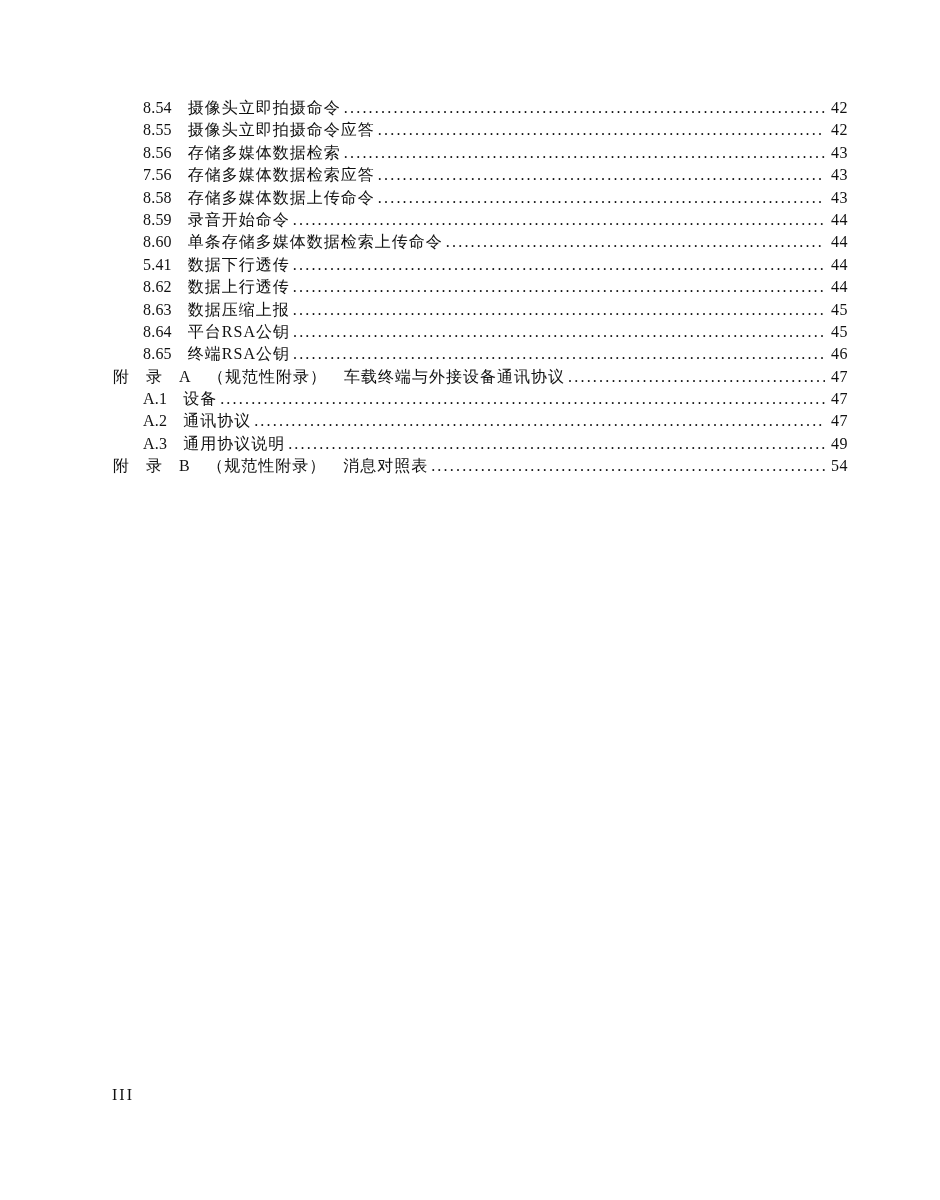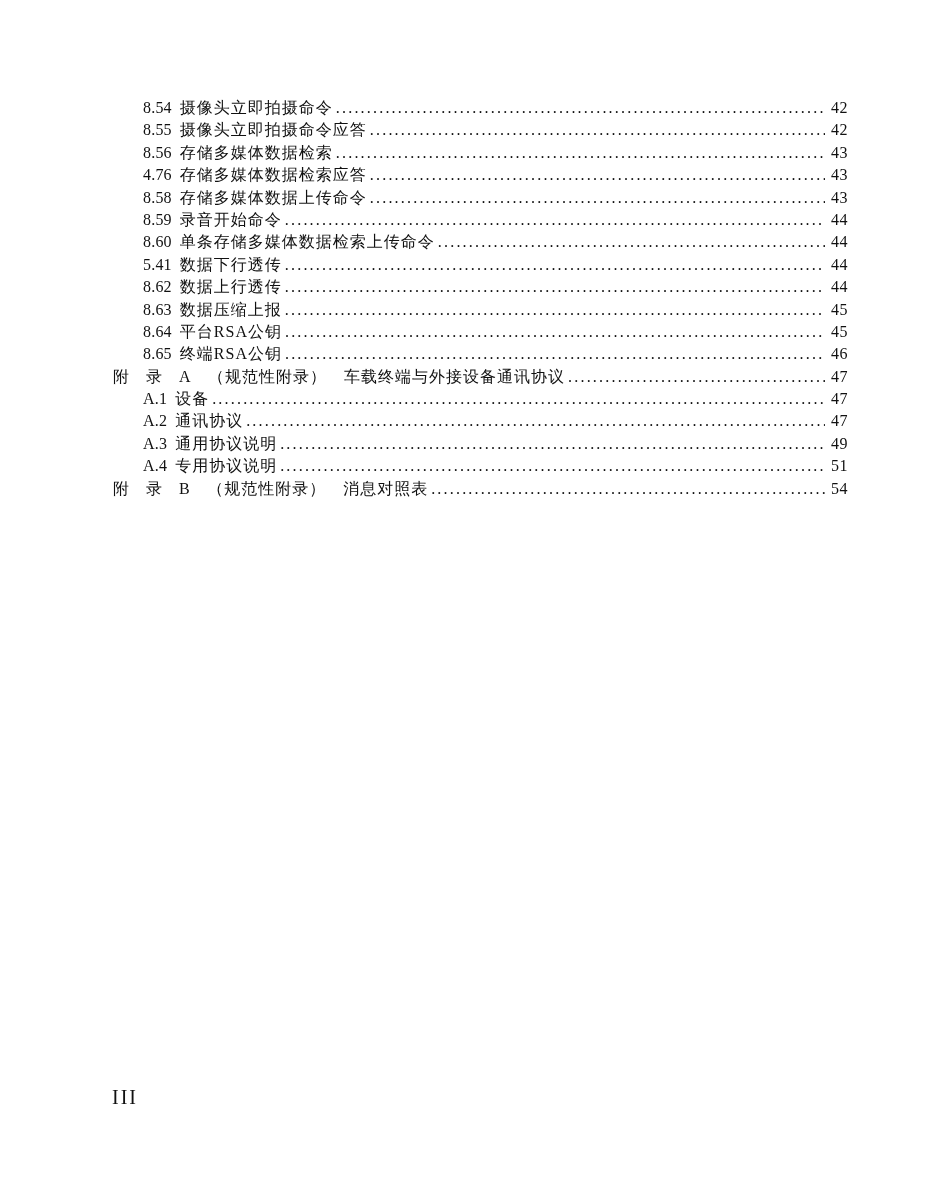--- a/index.html
+++ b/index.html
@@ -25,21 +25,21 @@
     display: flex;
     align-items: baseline;
     line-height: 22.4px;
     height: 22.4px;
     font-size: 16px;
     white-space: nowrap;
   }
   .toc-row.sub { padding-left: 30px; }
   .num {
     flex: 0 0 auto;
-    margin-right: 8px;
+    margin-right: 16px;
     letter-spacing: 0.2px;
   }
   .toc-row.appendix .num { margin-right: 17px; letter-spacing: 0.5px; }
   .title {
     flex: 0 0 auto;
     letter-spacing: 1px;
     margin-top: 36px;
   }
   .leader {
     flex: 1 1 auto;
@@ -55,21 +55,21 @@
   }
   .pagenum {
     flex: 0 0 auto;
     text-align: right;
     letter-spacing: 0.5px;
   }
   .footer-pagenum {
     position: absolute;
     left: 112px;
     top: 1086px;
-    font-size: 20px;
+    font-size: 16px;
     letter-spacing: 2px;
   }
 </style>
 </head>
 <body>
 
 <div class="page">
   <div class="toc">
 
     <div class="toc-row sub">
@@ -87,21 +87,21 @@
     </div>
 
     <div class="toc-row sub">
       <span class="num">8.56</span>
         <span class="title">存储多媒体数据检索</span>
         <span class="leader"></span>
         <span class="pagenum">43</span>
     </div>
 
     <div class="toc-row sub">
-      <span class="num">4.76</span>
+      <span class="num">7.56</span>
         <span class="title">存储多媒体数据检索应答</span>
         <span class="leader"></span>
         <span class="pagenum">43</span>
     </div>
 
     <div class="toc-row sub">
       <span class="num">8.58</span>
         <span class="title">存储多媒体数据上传命令</span>
         <span class="leader"></span>
         <span class="pagenum">43</span>
@@ -177,26 +177,20 @@
         <span class="pagenum">47</span>
     </div>
 
     <div class="toc-row sub">
       <span class="num">A.3</span>
         <span class="title">通用协议说明</span>
         <span class="leader"></span>
         <span class="pagenum">49</span>
     </div>
 
-    <div class="toc-row sub">
-      <span class="num">A.4</span>
-        <span class="title">专用协议说明</span>
-        <span class="leader"></span>
-        <span class="pagenum">51</span>
-    </div>
 
     <div class="toc-row appendix">
       <span class="num">附　录　B</span>
         <span class="title">（规范性附录）　消息对照表</span>
         <span class="leader"></span>
         <span class="pagenum">54</span>
     </div>
 
   </div>
 

